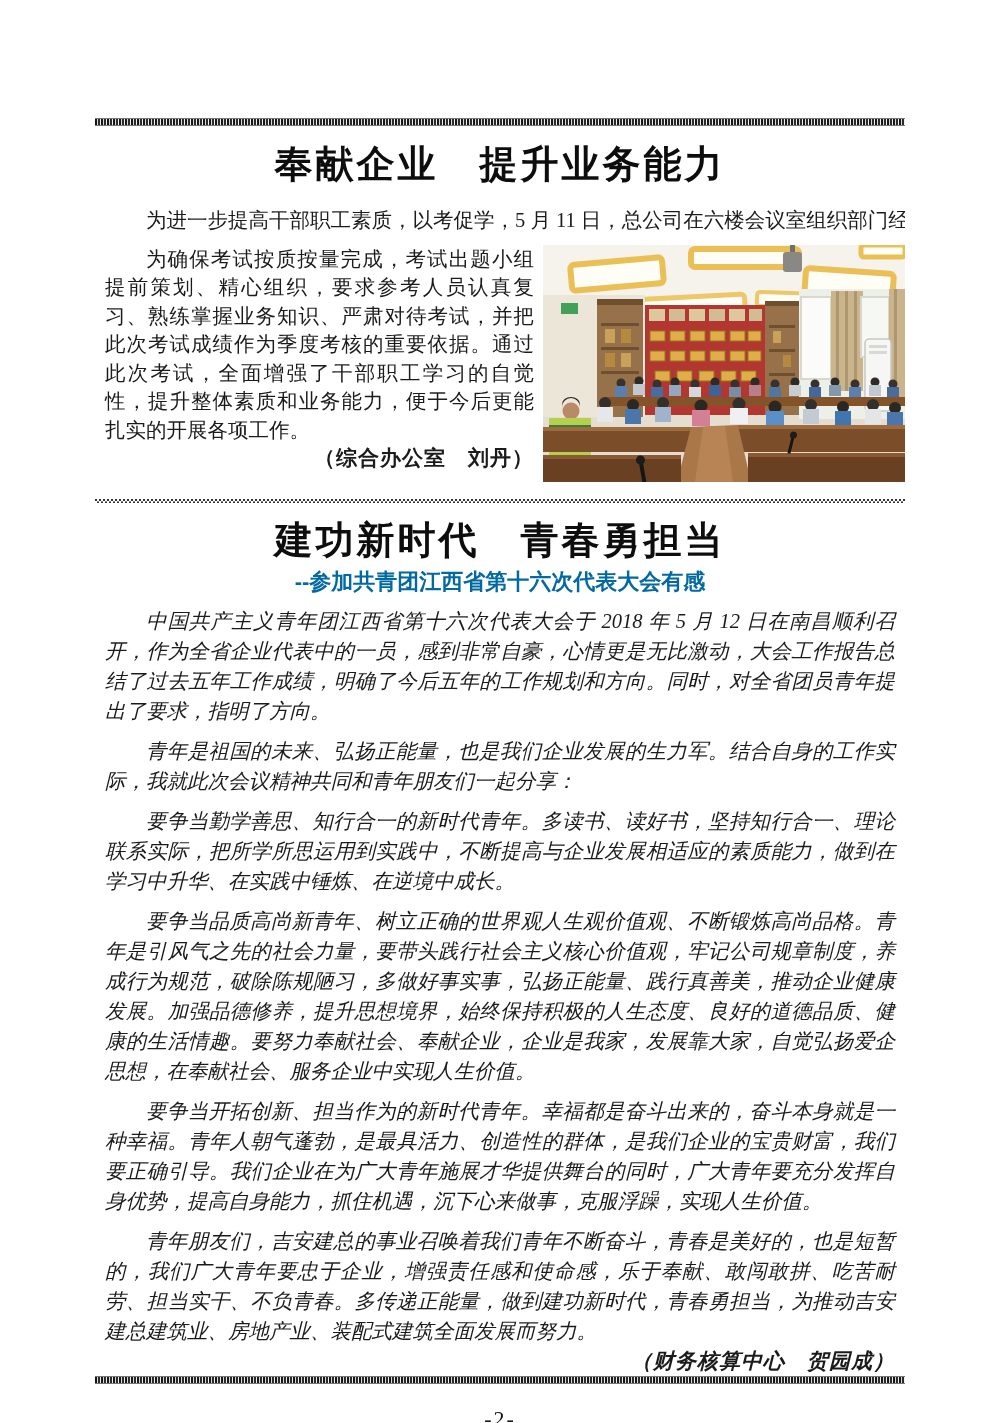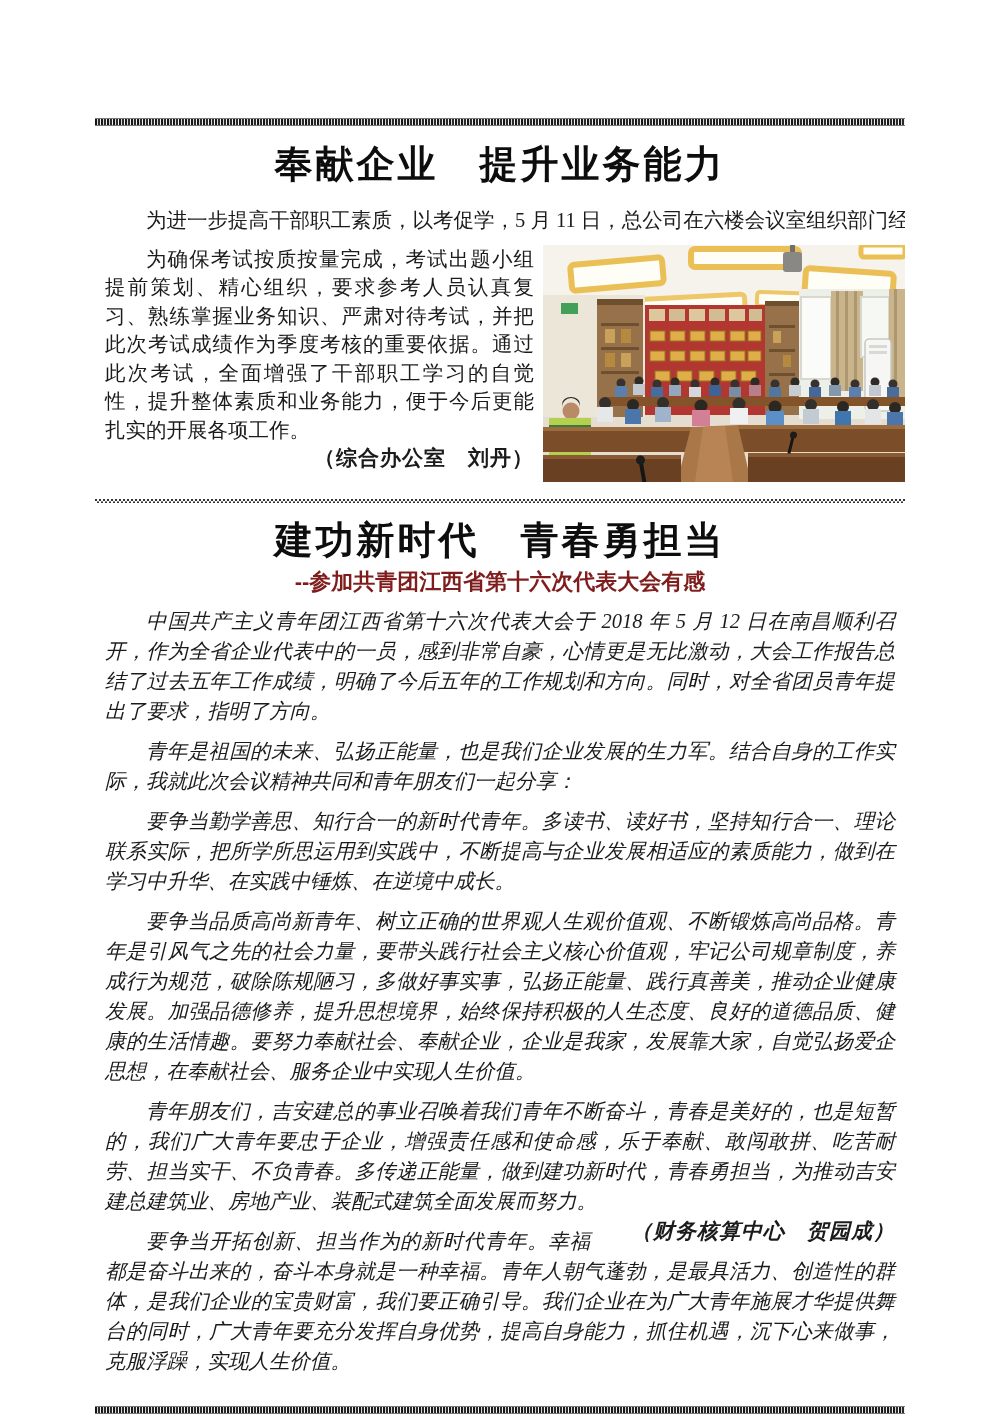--- a/index.html
+++ b/index.html
@@ -26,21 +26,21 @@
   }
   h1.headline{
     margin:16px 0 10px 0;
     font-family:"Liberation Sans","DejaVu Sans",sans-serif;
     font-weight:bold;font-size:38px;line-height:44px;
     text-align:center;letter-spacing:3px;color:#0d0d0d;
   }
   .subtitle{
     font-family:"Liberation Sans","DejaVu Sans",sans-serif;
     font-weight:bold;font-size:22px;line-height:28px;
-    text-align:center;margin:0 0 8px 0;color:#7f1d1d;
+    text-align:center;margin:0 0 8px 0;color:#0369a1;
   }
   .par{
     margin:10px;text-align:justify;
     font-size:20.5px;
   }
   .a1 .par{line-height:28.5px;}
   .a2 .par{line-height:30px;font-style:italic;}
   .indent{text-indent:2em;}
   .firstline{white-space:nowrap;text-align:left;}
   .a1-body{overflow:hidden;}
@@ -302,21 +302,21 @@
 
   <div class="rule-wavy"></div>
 
   <section class="article a2">
     <h1 class="headline">建功新时代　青春勇担当</h1>
     <div class="subtitle">--参加共青团江西省第十六次代表大会有感</div>
     <p class="par indent"><span>中国共产主义青年团江西省第十六次代表大会于 2018 年 5 月 12 日在南昌顺利召开，作为全省企业代表中的一员，感到非常自豪，心情更是无比激动，大会工作报告总结了过去五年工作成绩，明确了今后五年的工作规划和方向。同时，对全省团员青年提出了要求，指明了方向。</span></p>
     <p class="par indent"><span>青年是祖国的未来、弘扬正能量，也是我们企业发展的生力军。结合自身的工作实际，我就此次会议精神共同和青年朋友们一起分享：</span></p>
     <p class="par indent"><span>要争当勤学善思、知行合一的新时代青年。多读书、读好书，坚持知行合一、理论联系实际，把所学所思运用到实践中，不断提高与企业发展相适应的素质能力，做到在学习中升华、在实践中锤炼、在逆境中成长。</span></p>
     <p class="par indent"><span>要争当品质高尚新青年、树立正确的世界观人生观价值观、不断锻炼高尚品格。青年是引风气之先的社会力量，要带头践行社会主义核心价值观，牢记公司规章制度，养成行为规范，破除陈规陋习，多做好事实事，弘扬正能量、践行真善美，推动企业健康发展。加强品德修养，提升思想境界，始终保持积极的人生态度、良好的道德品质、健康的生活情趣。要努力奉献社会、奉献企业，企业是我家，发展靠大家，自觉弘扬爱企思想，在奉献社会、服务企业中实现人生价值。</span></p>
+    <p class="par indent"><span>要争当开拓创新、担当作为的新时代青年。幸福都是奋斗出来的，奋斗本身就是一种幸福。青年人朝气蓬勃，是最具活力、创造性的群体，是我们企业的宝贵财富，我们要正确引导。我们企业在为广大青年施展才华提供舞台的同时，广大青年要充分发挥自身优势，提高自身能力，抓住机遇，沉下心来做事，克服浮躁，实现人生价值。</span></p>
     <p class="par indent"><span>青年朋友们，吉安建总的事业召唤着我们青年不断奋斗，青春是美好的，也是短暂的，我们广大青年要忠于企业，增强责任感和使命感，乐于奉献、敢闯敢拼、吃苦耐劳、担当实干、不负青春。多传递正能量，做到建功新时代，青春勇担当，为推动吉安建总建筑业、房地产业、装配式建筑全面发展而努力。</span><span class="sig">（财务核算中心　贺园成）</span></p>
-    <p class="par indent"><span>要争当开拓创新、担当作为的新时代青年。幸福都是奋斗出来的，奋斗本身就是一种幸福。青年人朝气蓬勃，是最具活力、创造性的群体，是我们企业的宝贵财富，我们要正确引导。我们企业在为广大青年施展才华提供舞台的同时，广大青年要充分发挥自身优势，提高自身能力，抓住机遇，沉下心来做事，克服浮躁，实现人生价值。</span></p>
   </section>
 
   <div class="rule-thick bottom-rule"></div>
 
   <div class="pageno">-2-</div>
 
 </div>
 
 </body></html>

